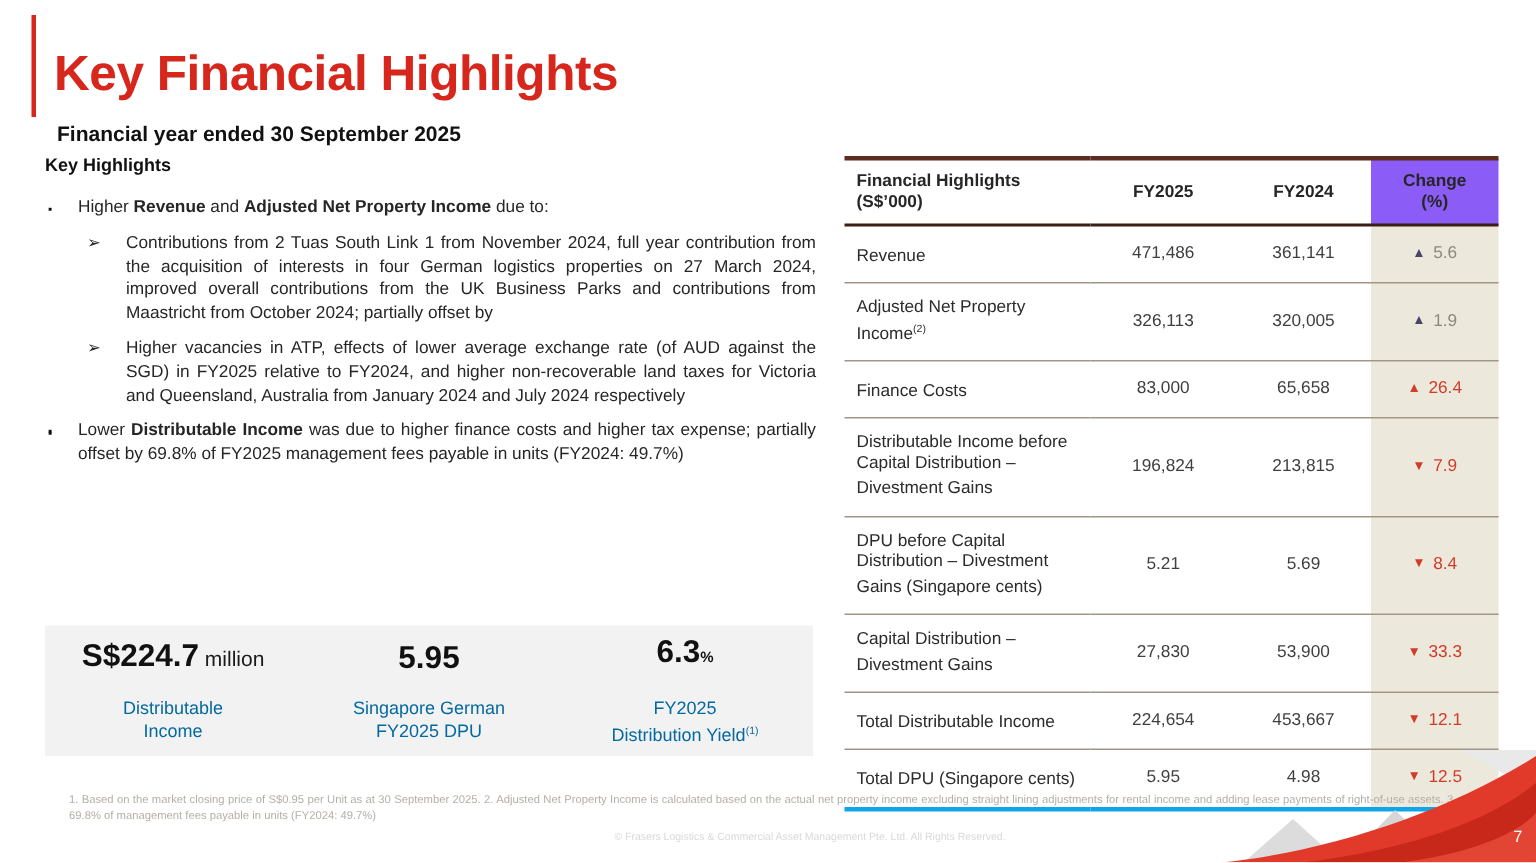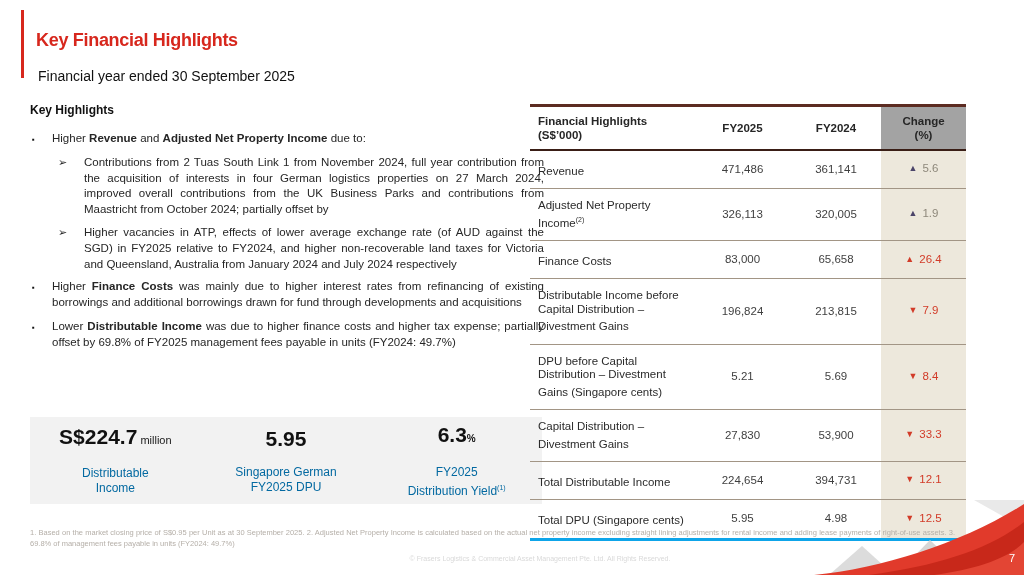--- a/index.html
+++ b/index.html
@@ -2,65 +2,65 @@
 <html><head>
 <meta charset="utf-8">
 <style>
   html,body{margin:0;padding:0;background:#ffffff;}
   .slide{
     position:relative;width:1024px;height:575px;overflow:hidden;background:#ffffff;
     font-family:"Liberation Sans", sans-serif;color:#1f1f1f;
   }
   
   .accent-bar{position:absolute;left:21px;top:10px;width:3px;height:68px;background:#D7271D;}
-  .title{position:absolute;left:36px;top:30px;font-size:18px;font-weight:bold;color:#D7271D;letter-spacing:-0.3px;}
-  .subtitle{position:absolute;left:38px;top:68px;font-size:14px;font-weight:normal;color:#111111;}
+  .title{position:absolute;left:36px;top:30px;font-size:33px;font-weight:bold;color:#D7271D;letter-spacing:-0.3px;}
+  .subtitle{position:absolute;left:38px;top:81px;font-size:14px;font-weight:bold;color:#111111;}
   .kh-heading{position:absolute;left:30px;top:103px;font-size:12px;font-weight:bold;color:#111111;}
   
   .bullets{position:absolute;left:30px;top:131px;width:514px;font-size:11.5px;line-height:15.8px;color:#262626;}
   .para{position:relative;text-align:justify;margin:0 0 8px 0;}
   .lvl1{padding-left:22px;}
   .lvl1 .marker{position:absolute;left:2px;top:1px;font-size:8px;color:#111111;}
   .lvl2{padding-left:38px;margin-left:16px;margin-bottom:7px;}
   .lvl2 .marker{position:absolute;left:12px;top:0;font-size:11px;color:#262626;}
   .b{font-weight:bold;}
   
   .stats-box{position:absolute;left:30px;top:417px;width:512px;height:87px;background:#F2F2F2;
     display:flex;align-items:center;justify-content:space-around;text-align:center;}
   .stat{flex:1;}
   .stat-value{font-size:21px;font-weight:bold;color:#111111;line-height:24px;}
-  .stat-unit{font-size:11px;font-weight:normal;color:#1a1a1a;}
+  .stat-unit{font-size:14px;font-weight:normal;color:#1a1a1a;}
   .stat-unit-pct{font-size:10px;font-weight:bold;color:#111111;}
   .stat-label{font-size:12px;line-height:15px;color:#0369a1;margin-top:14px;}
   .stat-label sup{font-size:7px;}
   
-  .fin-table{position:absolute;left:530px;top:104px;width:436px;border-collapse:collapse;
+  .fin-table{position:absolute;left:563px;top:104px;width:436px;border-collapse:collapse;
     font-size:11.5px;color:#2b2b2b;}
   .fin-table col.c1{width:164px;}.fin-table col.c2{width:97px;}
   .fin-table col.c3{width:90px;}.fin-table col.c4{width:85px;}
   .fin-table thead th{
     border-top:3px solid #5C2B21;border-bottom:2px solid #3A1E16;
     font-size:11.5px;font-weight:bold;color:#262626;padding:7px 4px;vertical-align:middle;
     white-space:pre-line;line-height:14px;}
   .fin-table thead th.h-label{text-align:left;padding-left:8px;}
   .fin-table thead th.h-num,.fin-table thead th.h-chg{text-align:center;}
   .fin-table td{border-bottom:1px solid #A29585;padding:10px 4px;vertical-align:middle;line-height:13.5px;}
   .fin-table tr:last-child td{border-bottom:3px solid #0ea5e9;}
   .c-label{text-align:left;padding-left:8px !important;}
   .c-label sup{font-size:7px;}
   .c-num{text-align:center;color:#3f3f3f;}
   .c-chg{text-align:center;background:#EDE8DC;white-space:nowrap;margin-left:27px;}
-  th.h-chg{background:#a3a3a3;}
+  th.h-chg{background:#8b5cf6;}
   .tri{font-size:9px;margin-right:5px;display:inline-block;transform:translateY(-1px);}
   .c-chg.neutral .tri{color:#4B4469;}
   .c-chg.neutral .chg-val{color:#8E887B;}
   .c-chg.bad .tri{color:#D23B28;}
   .c-chg.bad .chg-val{color:#D23B28;}
   
-  .footnotes{position:absolute;left:30px;top:528px;width:925px;font-size:7.5px;line-height:10.5px;
+  .footnotes{position:absolute;left:46px;top:528px;width:925px;font-size:7.5px;line-height:10.5px;
     color:#B5AFA8;text-align:justify;}
   .copyright{position:absolute;left:340px;top:555px;width:400px;text-align:center;font-size:7px;color:#D9D9D9;}
   .swoosh{position:absolute;right:0;bottom:0;width:210px;height:75px;}
   .page-number{position:absolute;right:9px;bottom:11px;font-size:11px;color:#ffffff;z-index:3;}
 </style>
 </head>
 <body>
 
 <div class="slide">
 
@@ -74,21 +74,21 @@
     <div class="para lvl1">
       <span class="marker">▪</span><span><span>Higher </span><span class="b">Revenue</span><span> and </span><span class="b">Adjusted Net Property Income</span><span> due to:</span></span>
     </div>
     <div class="para lvl2">
       <span class="marker">➢</span><span>Contributions from 2 Tuas South Link 1 from November 2024, full year contribution from the acquisition of interests in four German logistics properties on 27 March 2024, improved overall contributions from the UK Business Parks and contributions from Maastricht from October 2024; partially offset by</span>
     </div>
     <div class="para lvl2">
       <span class="marker">➢</span><span>Higher vacancies in ATP, effects of lower average exchange rate (of AUD against the SGD) in FY2025 relative to FY2024, and higher non-recoverable land taxes for Victoria and Queensland, Australia from January 2024 and July 2024 respectively</span>
     </div>
     <div class="para lvl1">
-      <span class="marker">▪</span><span><span>Higher </span><span class="b">Finance Costs</span><span> was mainly due to higher interest rates from refinancing of existing borrowings and additional borrowings drawn for fund through developments and acquisitions</span></span>
+      <span class="marker">▪</span>
     </div>
     <div class="para lvl1">
       <span class="marker">▪</span><span><span>Lower </span><span class="b">Distributable Income</span><span> was due to higher finance costs and higher tax expense; partially offset by 69.8% of FY2025 management fees payable in units (FY2024: 49.7%)</span></span>
     </div>
   </div>
 
   <div class="stats-box">
     <div class="stat">
       <div class="stat-value"><span>S$224.7</span><span class="stat-unit"> million</span></div>
       <div class="stat-label"><span>Distributable</span><br><span>Income</span></div>
@@ -159,21 +159,21 @@
     <tr>
       <td class="c-label"><span class="lbl">Capital Distribution – Divestment Gains</span><sup class="lblsup"></sup></td>
       <td class="c-num v25">27,830</td>
       <td class="c-num v24">53,900</td>
       <td class="c-chg bad"><span class="tri">▼</span><span class="chg-val">33.3</span></td>
     </tr>
 
     <tr>
       <td class="c-label"><span class="lbl">Total Distributable Income</span><sup class="lblsup"></sup></td>
       <td class="c-num v25">224,654</td>
-      <td class="c-num v24">394,731</td>
+      <td class="c-num v24">453,667</td>
       <td class="c-chg bad"><span class="tri">▼</span><span class="chg-val">12.1</span></td>
     </tr>
 
     <tr>
       <td class="c-label"><span class="lbl">Total DPU (Singapore cents)</span><sup class="lblsup"></sup></td>
       <td class="c-num v25">5.95</td>
       <td class="c-num v24">4.98</td>
       <td class="c-chg bad"><span class="tri">▼</span><span class="chg-val">12.5</span></td>
     </tr>
   </tbody>

